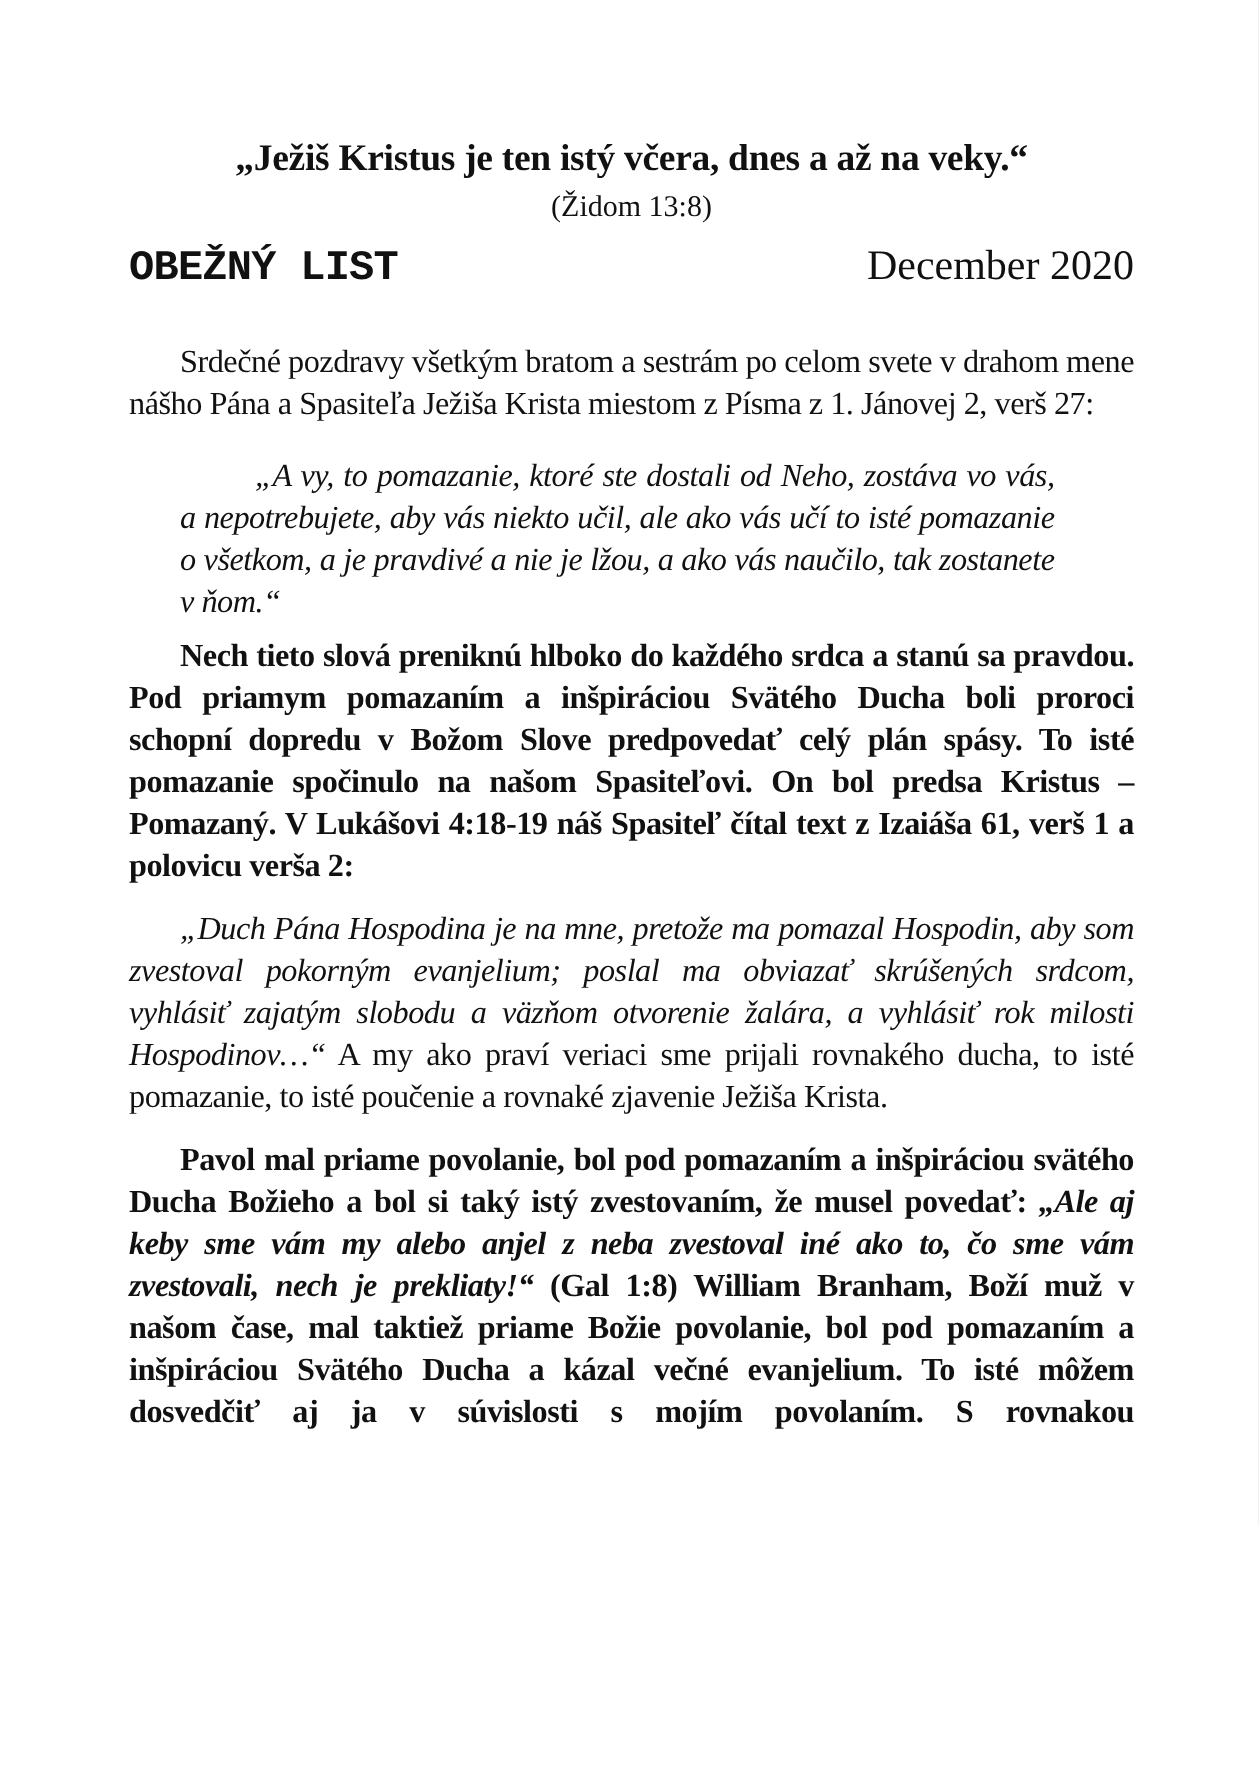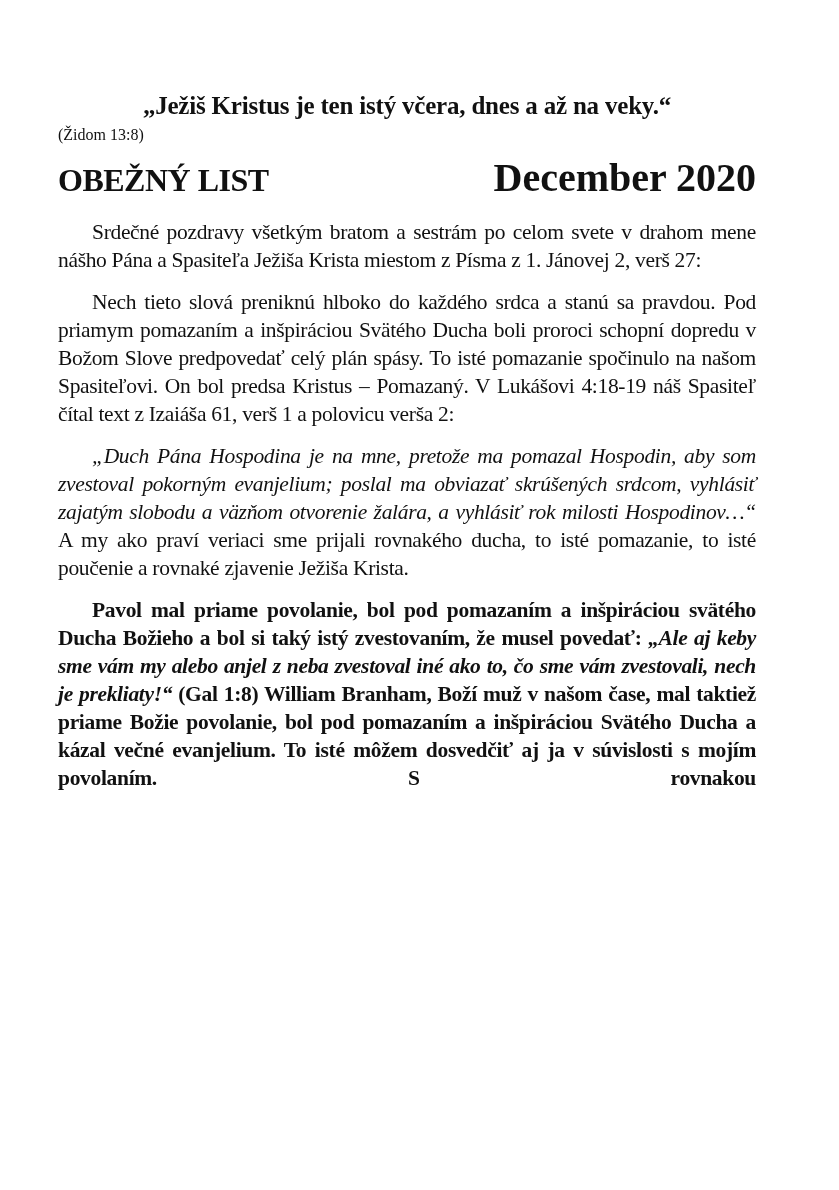--- a/index.html
+++ b/index.html
@@ -13,56 +13,57 @@
     height: 1190px;
     margin: 0 auto;
     background: #ffffff;
     color: #111111;
     font-family: "Liberation Serif", "DejaVu Serif", serif;
     overflow: hidden;
     box-sizing: border-box;
   }
   .content {
     box-sizing: border-box;
-    padding: 90px 83px 40px 58px;
+    padding: 90px 83px 40px 86px;
   }
   .header-quote {
     font-size: 25px;
     font-weight: bold;
     text-align: center;
     white-space: nowrap;
     line-height: 1.3;
     letter-spacing: -0.2px;
   }
   .header-ref {
-    text-align: left;
-    font-size: 16px;
+    text-align: center;
+    font-size: 20px;
     line-height: 1.3;
     margin-top: 2px;
   }
   .title-row {
     display: flex;
     justify-content: space-between;
     align-items: baseline;
     margin-top: 12px;
   }
   .page-title {
-    font-size: 32px;
+    font-size: 28px;
     font-weight: bold;
     letter-spacing: -0.5px;
     line-height: 1.05;
     margin: 0;
+    font-family: Liberation Mono, monospace;
   }
   .issue-date {
-    font-size: 40px;
-    font-weight: bold;
+    font-size: 28px;
+    font-weight: normal;
     line-height: 1.05;
   }
   .body-text {
-    margin-top: 19px;
+    margin-top: 33px;
   }
   .para, .bquote {
     font-size: 21.5px;
     line-height: 28px;
     text-align: justify;
     letter-spacing: -0.015em;
   }
   .para {
     text-indent: 34px;
     margin: 14px 0 0 0;
@@ -100,19 +101,20 @@
 
     <div class="header-ref">(Židom 13:8)</div>
 
     <div class="title-row">
       <h1 class="page-title">OBEŽNÝ LIST</h1>
       <span class="issue-date">December 2020</span>
     </div>
 
     <div class="body-text">
         <div class="para"><span class="seg-normal">Srdečné pozdravy všetkým bratom a sestrám po celom svete v drahom mene nášho Pána a Spasiteľa Ježiša Krista miestom z Písma z 1. Jánovej 2, verš 27:</span></div>
+        <div class="bquote"><span class="seg-italic">„A vy, to pomazanie, ktoré ste dostali od Neho, zostáva vo vás, a nepotrebujete, aby vás niekto učil, ale ako vás učí to isté pomazanie o všetkom, a je pravdivé a nie je lžou, a ako vás naučilo, tak zostanete v ňom.“</span></div>
         <div class="para"><span class="seg-normal">Nech tieto slová preniknú hlboko do každého srdca a stanú sa pravdou. Pod priamym pomazaním a inšpiráciou Svätého Ducha boli proroci schopní dopredu v Božom Slove predpovedať celý plán spásy. To isté pomazanie spočinulo na našom Spasiteľovi. On bol predsa Kristus – Pomazaný. V Lukášovi 4:18-19 náš Spasiteľ čítal text z Izaiáša 61, verš 1 a polovicu verša 2:</span></div>
         <div class="para"><span class="seg-italic">„Duch Pána Hospodina je na mne, pretože ma pomazal Hospodin, aby som zvestoval pokorným evanjelium; poslal ma obviazať skrúšených srdcom, vyhlásiť zajatým slobodu a väzňom otvorenie žalára, a vyhlásiť rok milosti Hospodinov…“</span><span class="seg-normal"> A my ako praví veriaci sme prijali rovnakého ducha, to isté pomazanie, to isté poučenie a rovnaké zjavenie Ježiša Krista.</span></div>
         <div class="para justify-last"><span class="seg-normal">Pavol mal priame povolanie, bol pod pomazaním a inšpiráciou svätého Ducha Božieho a bol si taký istý zvestovaním, že musel povedať: </span><span class="seg-italic">„Ale aj keby sme vám my alebo anjel z neba zvestoval iné ako to, čo sme vám zvestovali, nech je prekliaty!“</span><span class="seg-normal"> (Gal 1:8) William Branham, Boží muž v našom čase, mal taktiež priame Božie povolanie, bol pod pomazaním a inšpiráciou Svätého Ducha a kázal večné evanjelium. To isté môžem dosvedčiť aj ja v súvislosti s mojím povolaním. S rovnakou</span></div>
       </div>
 
   </div>
 </div>
 
 </body></html>

